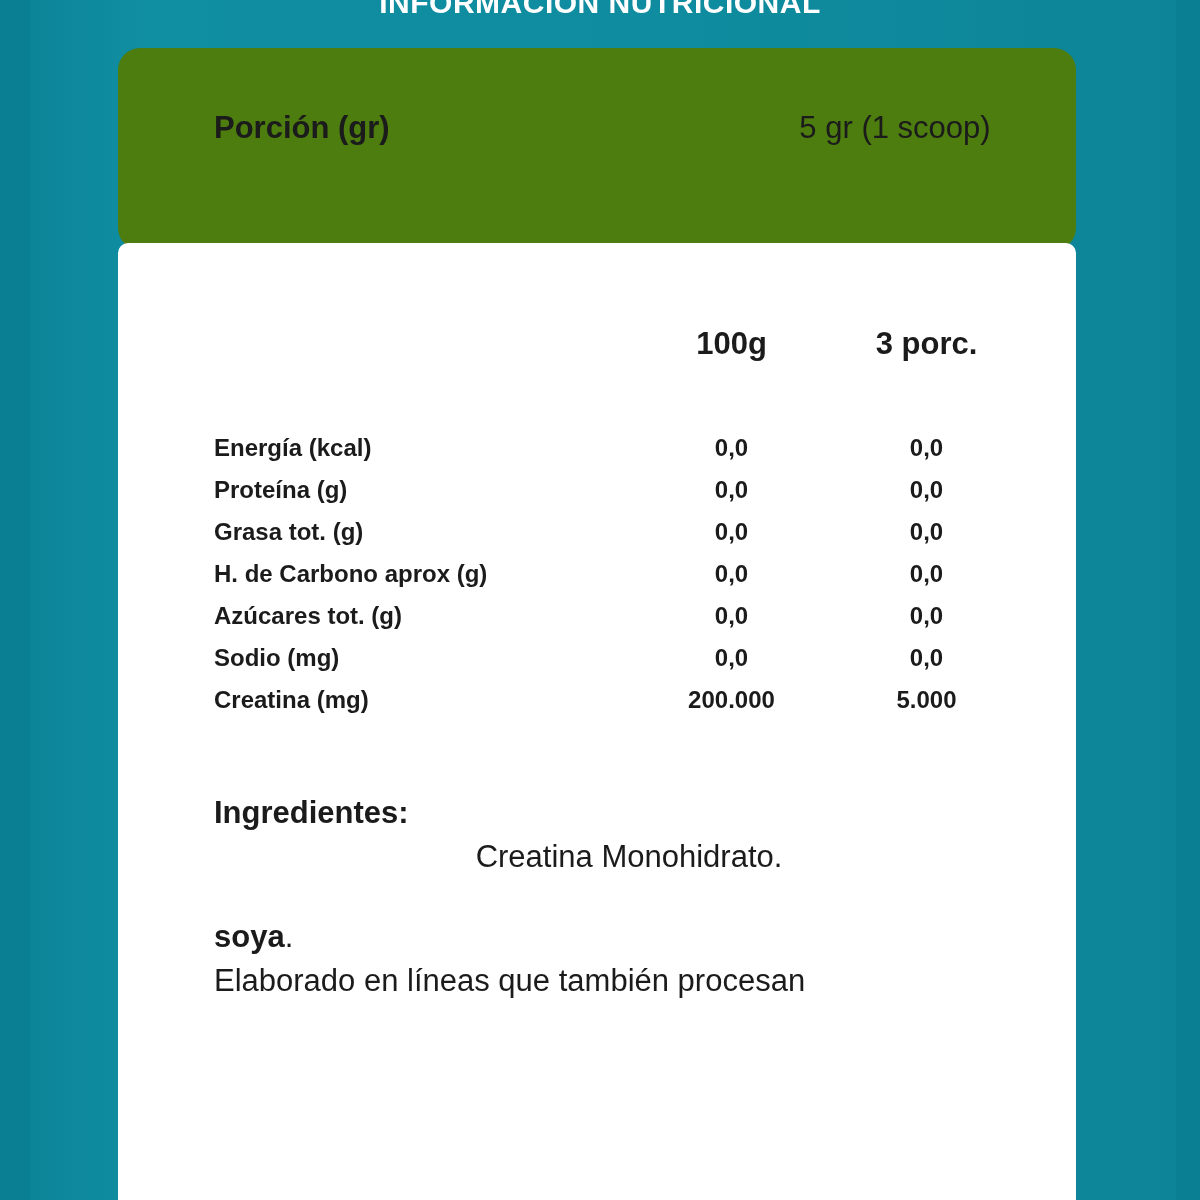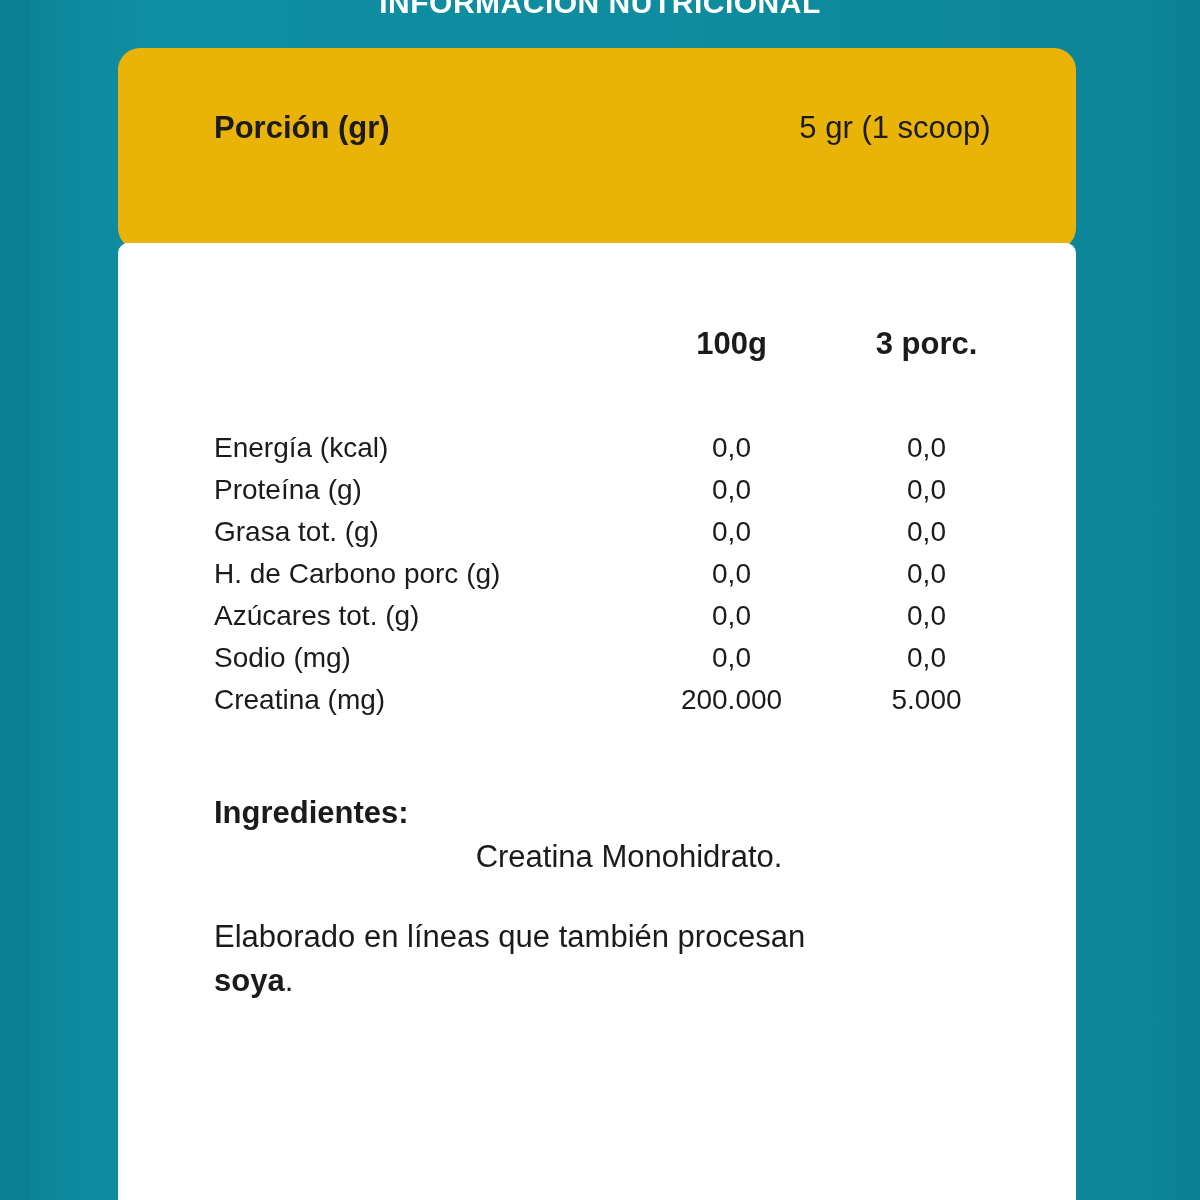--- a/index.html
+++ b/index.html
@@ -46,21 +46,21 @@
     letter-spacing: 0.5px;
   }
 
   
   .panel-serving {
     position: absolute;
     left: 118px;
     top: 48px;
     width: 958px;
     height: 202px;
-    background: #eab308;
+    background: #4d7c0f;
     border-radius: 22px;
     box-sizing: border-box;
   }
   .serving-rows {
     position: absolute;
     left: 96px;
     top: 58px;
     right: 30px;
   }
   .serving-row {
@@ -97,24 +97,24 @@
     position: absolute;
     left: 96px;
     top: 72px;
     width: 810px;
     border-collapse: collapse;
     margin-top: 8px;
   }
   .nutri-table th,
   .nutri-table td {
     padding: 0;
-    font-size: 28px;
+    font-size: 24px;
     line-height: 42px;
     color: #1b1b1b;
-    font-weight: normal;
+    font-weight: bold;
   }
   .nutri-table th.col-head {
     font-weight: bold;
     font-size: 31px;
     text-align: center;
     padding-bottom: 62px;
     white-space: nowrap;
   }
   .nutri-table th.blank-head {
     width: 420px;
@@ -197,21 +197,21 @@
         <td class="nutri-name">Proteína (g)</td>
         <td class="nutri-val">0,0</td>
         <td class="nutri-val">0,0</td>
       </tr>
       <tr>
         <td class="nutri-name">Grasa tot. (g)</td>
         <td class="nutri-val">0,0</td>
         <td class="nutri-val">0,0</td>
       </tr>
       <tr>
-        <td class="nutri-name">H. de Carbono porc (g)</td>
+        <td class="nutri-name">H. de Carbono aprox (g)</td>
         <td class="nutri-val">0,0</td>
         <td class="nutri-val">0,0</td>
       </tr>
       <tr>
         <td class="nutri-name indent">Azúcares tot. (g)</td>
         <td class="nutri-val">0,0</td>
         <td class="nutri-val">0,0</td>
       </tr>
       <tr>
         <td class="nutri-name">Sodio (mg)</td>
@@ -225,17 +225,17 @@
       </tr>
     </tbody>
   </table>
 
   <div class="ingredients-block">
     <div class="ing-title">Ingredientes:</div>
     <div class="ing-body">Creatina Monohidrato.</div>
   </div>
 
   <div class="disclaimer-block">
+    <div><span class="bold-word">soya</span><span>.</span></div>
     <div>Elaborado en líneas que también procesan</div>
-    <div><span class="bold-word">soya</span><span>.</span></div>
   </div>
 
 </div>
 
 </body></html>

